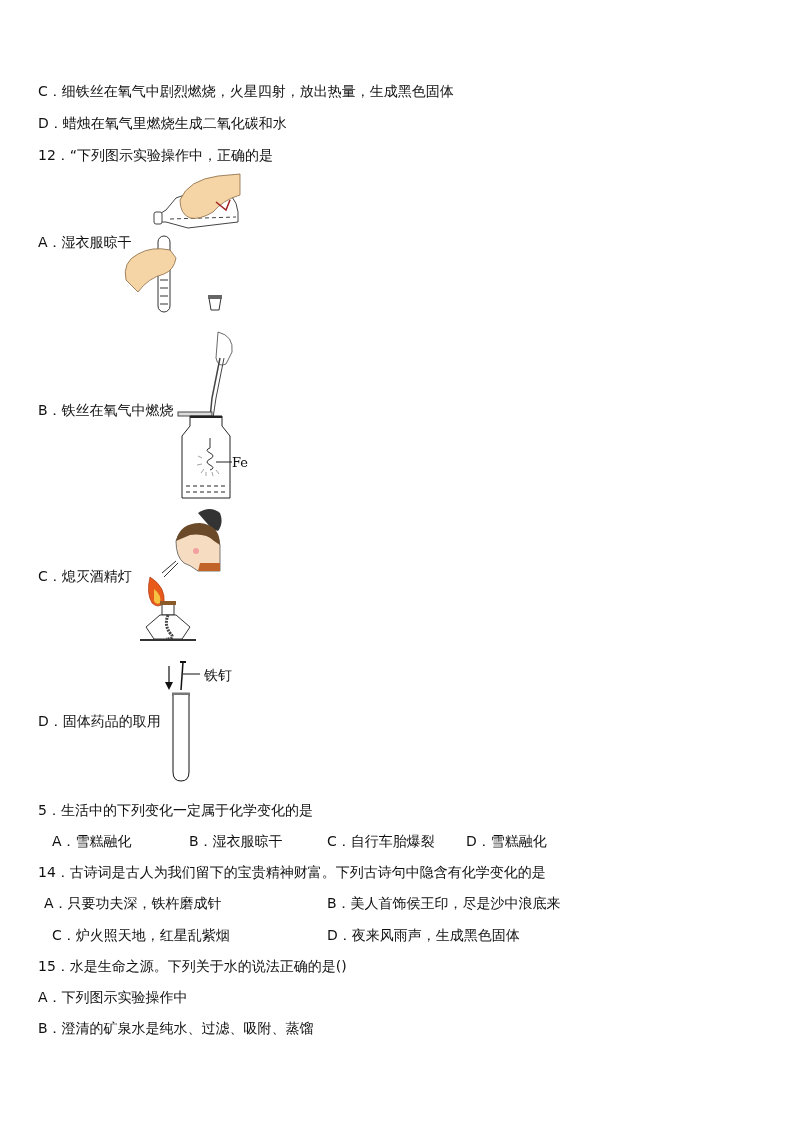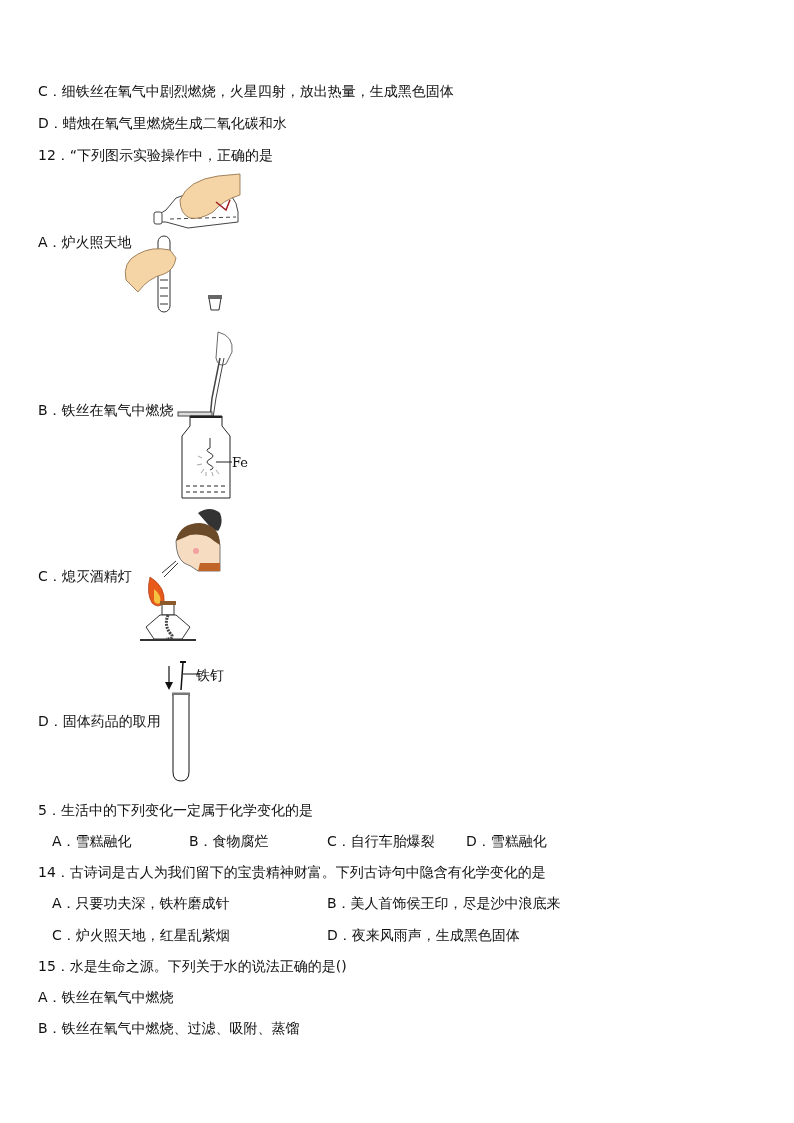--- a/index.html
+++ b/index.html
@@ -11,21 +11,21 @@
   .lbl { position: absolute; font-size: 13px; line-height: 16px; white-space: nowrap; font-family: "DejaVu Serif", "Liberation Serif", serif; }
 </style>
 </head>
 <body>
 
 <div class="line" style="top:82px">C．细铁丝在氧气中剧烈燃烧，火星四射，放出热量，生成黑色固体</div>
 <div class="line" style="top:114px">D．蜡烛在氧气里燃烧生成二氧化碳和水</div>
 
 <div class="line" style="top:146px">12．“下列图示实验操作中，正确的是</div>
 
-<div class="line" style="top:233px">A．炉火照天地</div>
+<div class="line" style="top:233px">A．湿衣服晾干</div>
 <svg class="fig" style="left:118px;top:170px" width="125" height="145" viewBox="0 0 125 145">
 
   <path d="M40 45 L48 40 L58 28 Q80 18 108 22 Q122 30 120 52 L70 58 L48 52 L40 52 Z" fill="#fff" stroke="#444" stroke-width="1"></path>
   <rect x="36" y="42" width="8" height="12" rx="2" fill="#fff" stroke="#444"></rect>
   <line x1="52" y1="49" x2="118" y2="47" stroke="#444" stroke-dasharray="4 3"></line>
 
   <path d="M62 30 Q70 10 100 6 L122 4 L122 25 Q105 30 95 42 Q82 50 72 48 Q62 44 62 30 Z" fill="#f5d4a6" stroke="#8a6a44" stroke-width="0.8"></path>
   <path d="M98 32 L108 40 L112 30" fill="none" stroke="#a02020" stroke-width="1.5"></path>
 
   <rect x="40" y="66" width="12" height="76" rx="6" fill="#fff" stroke="#333"></rect>
@@ -95,29 +95,29 @@
   <line x1="9" y1="6" x2="9" y2="26" stroke="#111" stroke-width="1.2"></line>
   <path d="M5 22 L9 30 L13 22 Z" fill="#111"></path>
 
   <line x1="20" y1="2" x2="26" y2="2" stroke="#111" stroke-width="2"></line>
   <line x1="23" y1="2" x2="21" y2="30" stroke="#111" stroke-width="1.5"></line>
   <line x1="23" y1="14" x2="40" y2="14" stroke="#111"></line>
 
   <line x1="12" y1="34" x2="30" y2="34" stroke="#777" stroke-width="3"></line>
   <path d="M13 35 L13 112 Q13 121 21 121 Q29 121 29 112 L29 35" fill="#fff" stroke="#111"></path>
 </svg>
-<div class="lbl" style="left:196px;top:667px;font-family:'DejaVu Sans','Liberation Sans',sans-serif;font-size:14px">铁钉</div>
+<div class="lbl" style="left:204px;top:667px;font-family:'DejaVu Sans','Liberation Sans',sans-serif;font-size:14px">铁钉</div>
 
 <div class="line" style="top:801px">5．生活中的下列变化一定属于化学变化的是</div>
 <div class="opt4" style="left:38px;top:832px">A．雪糕融化</div>
-<div class="opt4" style="left:175px;top:832px">B．食物腐烂</div>
+<div class="opt4" style="left:175px;top:832px">B．湿衣服晾干</div>
 <div class="opt4" style="left:313px;top:832px">C．自行车胎爆裂</div>
 <div class="opt4" style="left:452px;top:832px">D．雪糕融化</div>
 
 <div class="line" style="top:863px">14．古诗词是古人为我们留下的宝贵精神财富。下列古诗句中隐含有化学变化的是</div>
-<div class="opt4" style="left:38px;top:894px">A．只要功夫深，铁杵磨成针</div>
+<div class="opt4" style="left:30px;top:894px">A．只要功夫深，铁杵磨成针</div>
 <div class="opt4" style="left:313px;top:894px">B．美人首饰侯王印，尽是沙中浪底来</div>
 <div class="opt4" style="left:38px;top:926px">C．炉火照天地，红星乱紫烟</div>
 <div class="opt4" style="left:313px;top:926px">D．夜来风雨声，生成黑色固体</div>
 
 <div class="line" style="top:957px">15．水是生命之源。下列关于水的说法正确的是()</div>
-<div class="line" style="top:988px">A．铁丝在氧气中燃烧</div>
-<div class="line" style="top:1019px">B．铁丝在氧气中燃烧、过滤、吸附、蒸馏</div>
+<div class="line" style="top:988px">A．下列图示实验操作中</div>
+<div class="line" style="top:1019px">B．澄清的矿泉水是纯水、过滤、吸附、蒸馏</div>
 
 </body></html>

